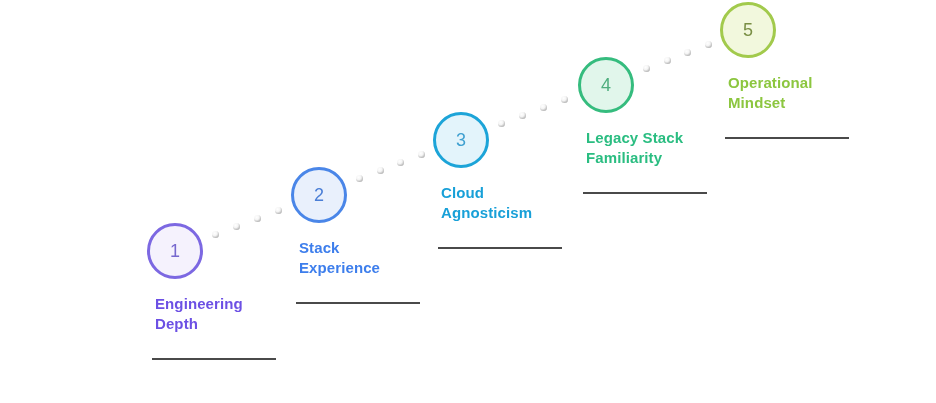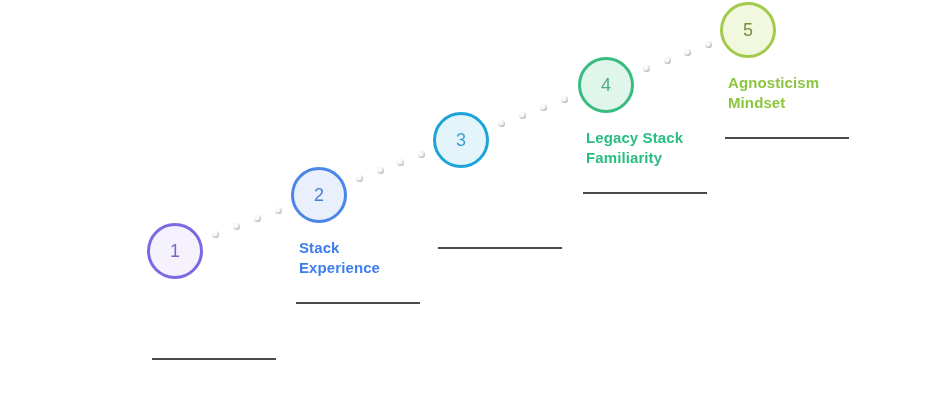--- a/index.html
+++ b/index.html
@@ -98,50 +98,54 @@
 
   <div class="dot" style="left:643px; top:65px;"></div>
   <div class="dot" style="left:664px; top:57px;"></div>
   <div class="dot" style="left:684px; top:49px;"></div>
   <div class="dot" style="left:705px; top:41px;"></div>
 
   <div class="step" data-step="0" style="--accent: #7C68E2; --fill: #F5F2FD; --num-color: #7668CE; --label-color: #6C50E4;">
     <div class="circle">
       <span class="num">1</span>
     </div>
+    <div class="label">Engineering
+Depth</div>
     <div class="underline"></div>
   </div>
 
   <div class="step" data-step="1" style="--accent: #4A86E8; --fill: #E9F0FC; --num-color: #4A7ED6; --label-color: #3D7EEC;">
     <div class="circle">
       <span class="num">2</span>
     </div>
     <div class="label">Stack
 Experience</div>
     <div class="underline"></div>
   </div>
 
   <div class="step" data-step="2" style="--accent: #1CA4D8; --fill: #E3F4FB; --num-color: #3FA0D0; --label-color: #18A0D8;">
     <div class="circle">
       <span class="num">3</span>
     </div>
+    <div class="label">Cloud
+Agnosticism</div>
     <div class="underline"></div>
   </div>
 
   <div class="step" data-step="3" style="--accent: #35BC7E; --fill: #E1F6EB; --num-color: #4FAE7E; --label-color: #2ABD81;">
     <div class="circle">
       <span class="num">4</span>
     </div>
     <div class="label">Legacy Stack
 Familiarity</div>
     <div class="underline"></div>
   </div>
 
   <div class="step" data-step="4" style="--accent: #A2CA4C; --fill: #F2F8DD; --num-color: #7A8F45; --label-color: #8CC63F;">
     <div class="circle">
       <span class="num">5</span>
     </div>
-    <div class="label">Agnosticism
+    <div class="label">Operational
 Mindset</div>
     <div class="underline"></div>
   </div>
 
 </div>
 
 </body></html>

